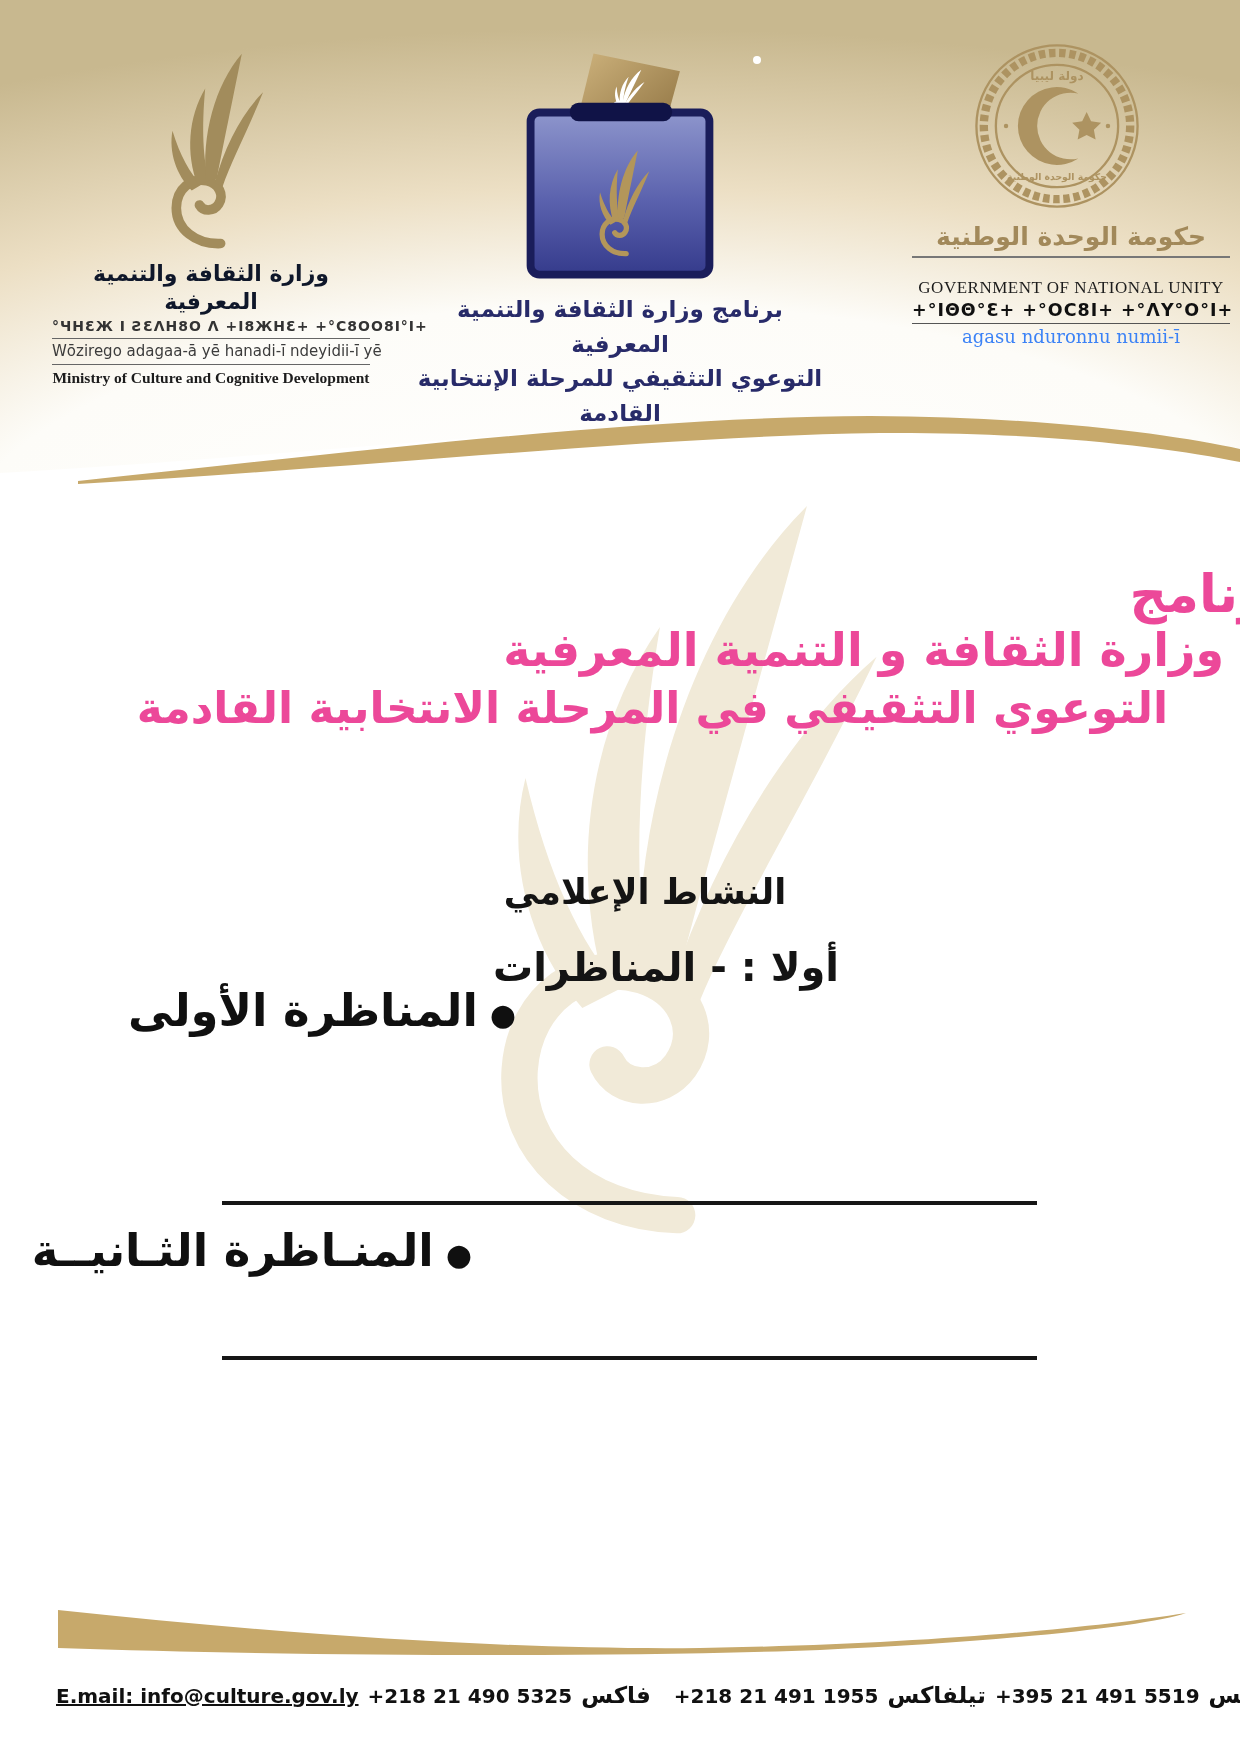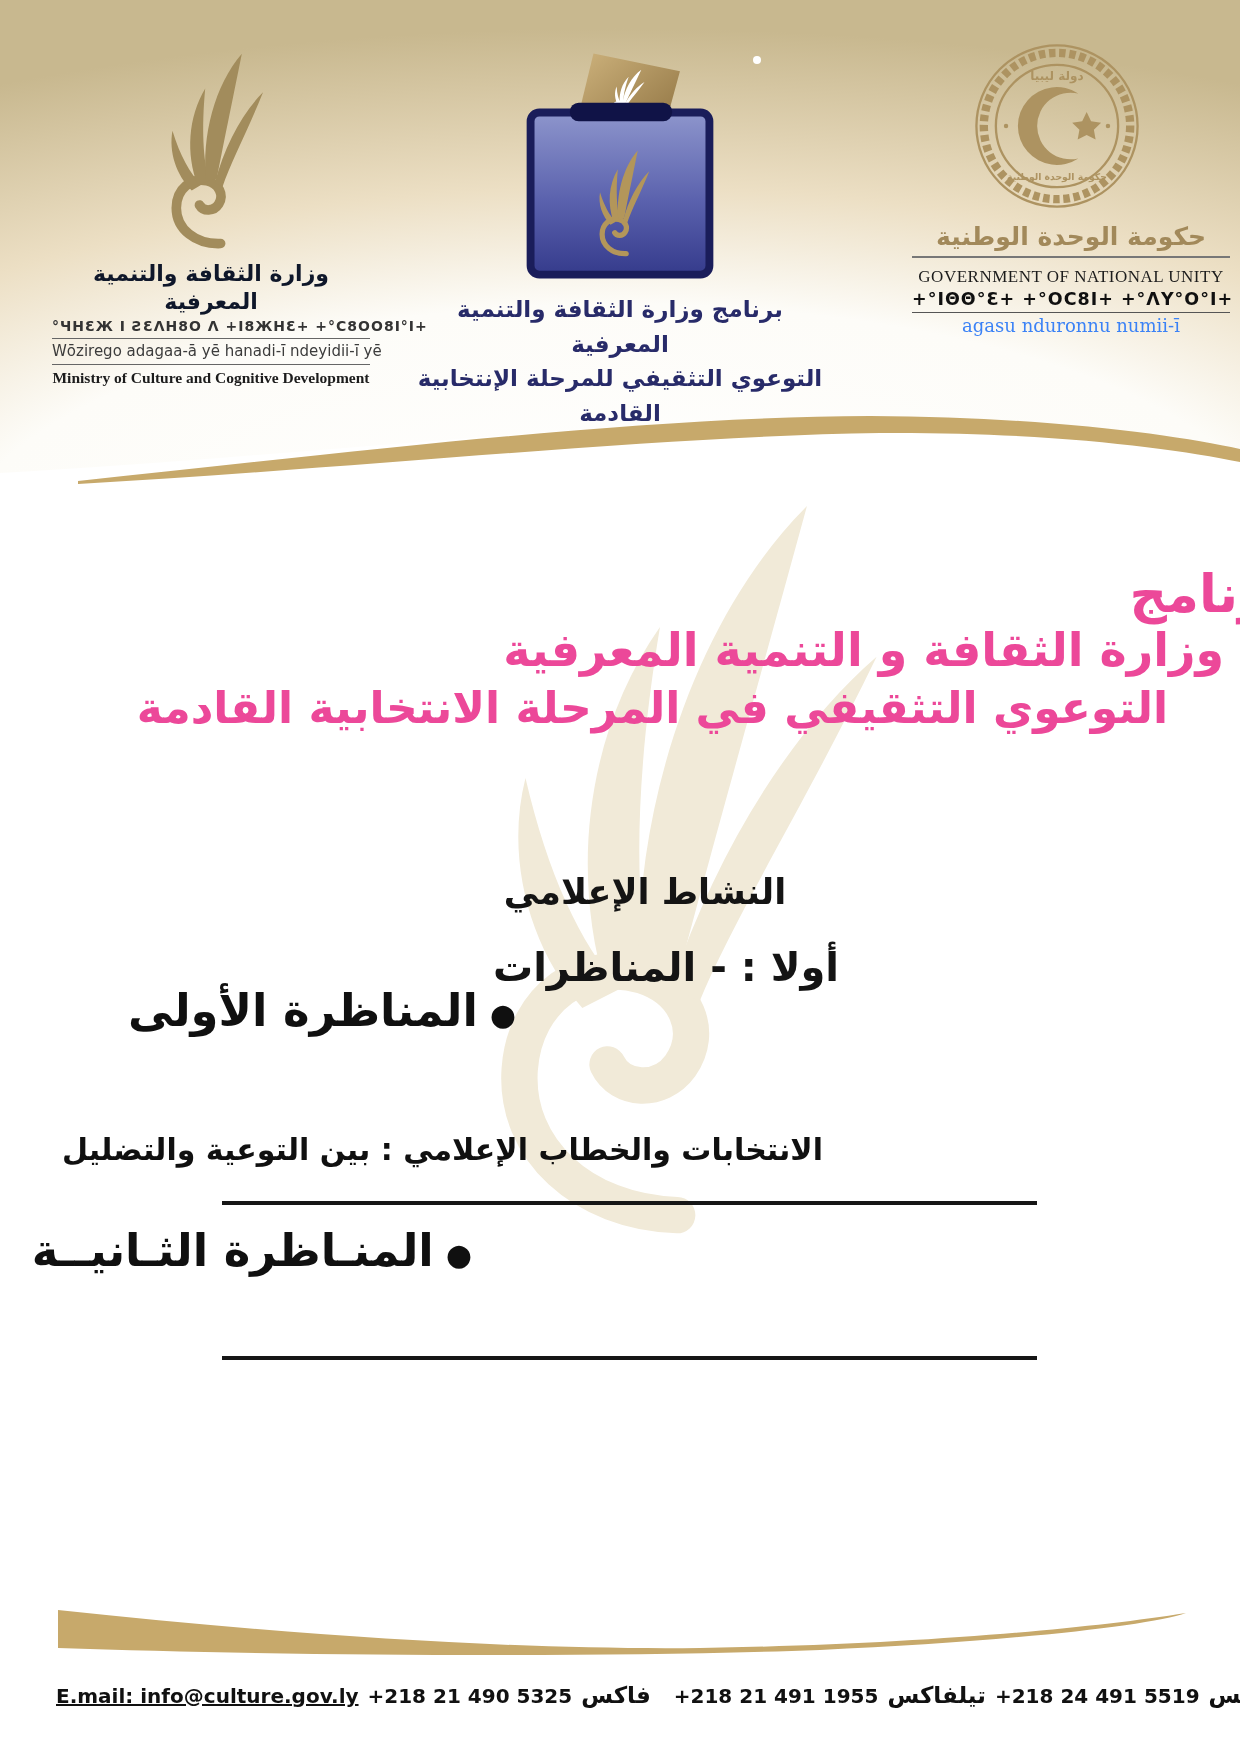--- a/index.html
+++ b/index.html
@@ -18,21 +18,21 @@
   .bl-tif{font-size:14px;font-weight:bold;color:#333;letter-spacing:1px;border-bottom:1.5px solid #666;padding:3px 0 4px;white-space:nowrap;}
   .bl-latin{font-size:15px;color:#3c3c3c;border-bottom:1.5px solid #666;padding:3px 0 4px;white-space:nowrap;}
   .bl-english{font-family:"Liberation Serif",serif;font-size:15.5px;font-weight:bold;color:#1c1c1c;padding-top:4px;white-space:nowrap;}
   .brand-center{left:408px;top:48px;width:424px;}
   .ballot-svg{width:226px;height:238px;margin:0 auto;}
   .bc-text{color:#282b69;font-weight:bold;font-size:23px;line-height:1.5;margin-top:6px;direction:rtl;}
   .brand-right{left:912px;top:38px;width:318px;}
   .seal-wrap{transform:translateX(-14px);}
   .seal-svg{width:176px;height:176px;margin:0 auto;}
   .br-arabic{color:#a2895a;font-size:25px;font-weight:bold;border-bottom:2px solid #777;padding-bottom:5px;margin-top:8px;direction:rtl;white-space:nowrap;}
-  .br-english{font-family:"Liberation Serif",serif;font-size:17px;color:#1c1c1c;letter-spacing:.5px;padding:9px 0 1px;white-space:nowrap;}
+  .br-english{font-family:"Liberation Serif",serif;font-size:17px;color:#1c1c1c;letter-spacing:.5px;padding:20px 0 1px;white-space:nowrap;}
   .br-tif{font-weight:bold;font-size:17.5px;color:#101010;border-bottom:1.5px solid #555;padding:1px 0 3px;white-space:nowrap;letter-spacing:1px;}
   .br-latin{font-family:"DejaVu Serif",serif;font-size:18px;color:#3b82f6;padding-top:2px;white-space:nowrap;}
   
   .watermark{position:absolute;left:430px;top:468px;width:470px;height:800px;color:#f1ead8;transform:rotate(4deg);}
   
   .title{position:absolute;top:562px;left:0;width:1240px;text-align:right;font-weight:bold;color:#ec4899;direction:rtl;}
   .t1{font-size:52px;line-height:1.25;transform:translateX(50px);}
   .t2{font-size:46px;line-height:1.2;margin-top:-4px;transform:translateX(-16px);}
   .t3{font-size:44px;line-height:1.25;margin-top:2px;transform:translateX(-72px);}
   .activity{position:absolute;top:872px;left:0;width:1240px;text-align:center;font-size:35px;font-weight:bold;transform:translateX(25px);direction:rtl;}
@@ -155,35 +155,34 @@
     <div class="t2">وزارة الثقافة و التنمية المعرفية</div>
     <div class="t3">التوعوي التثقيفي في المرحلة الانتخابية القادمة</div>
   </div>
 
   <div class="activity">النشاط الإعلامي</div>
   <div class="first-heading">أولا : - المناظرات</div>
 
   <div class="debate-title d1-title">
     <span class="bullet">●</span><span>المناظرة الأولى</span>
   </div>
-  <div class="debate-sub d1-sub">الانتخابات والخطاب الإعلامي : بين التوعية والتضليل</div>
   <div class="rule rule1"></div>
 
   <div class="debate-title d2-title">
     <span class="bullet">●</span><span>المنـاظرة الثـانيــة</span>
   </div>
   <div class="rule rule2"></div>
 
   <svg class="swoosh-bottom" width="1240" height="80" viewBox="0 0 1240 80">
     <path d="M58,14 C300,40 520,54 700,52 C900,49 1080,34 1186,17 C1150,30 1000,46 820,54 C600,62 300,60 58,52 Z" fill="#c7a96b"></path>
   </svg>
 
   <div class="footer">
     <span class="email">E.mail: info@culture.gov.ly</span>
     <span>+218 21 490 5325</span>
     <span class="ar-label gap">فاكس</span>
     <span>+218 21 491 1955</span>
     <span class="ar-label">تيلفاكس</span>
-    <span>+218 24 491 5519</span>
+    <span>+395 21 491 5519</span>
     <span class="ar-label">هاتف / طرابلس</span>
   </div>
 
 </div>
 
 </body></html>

